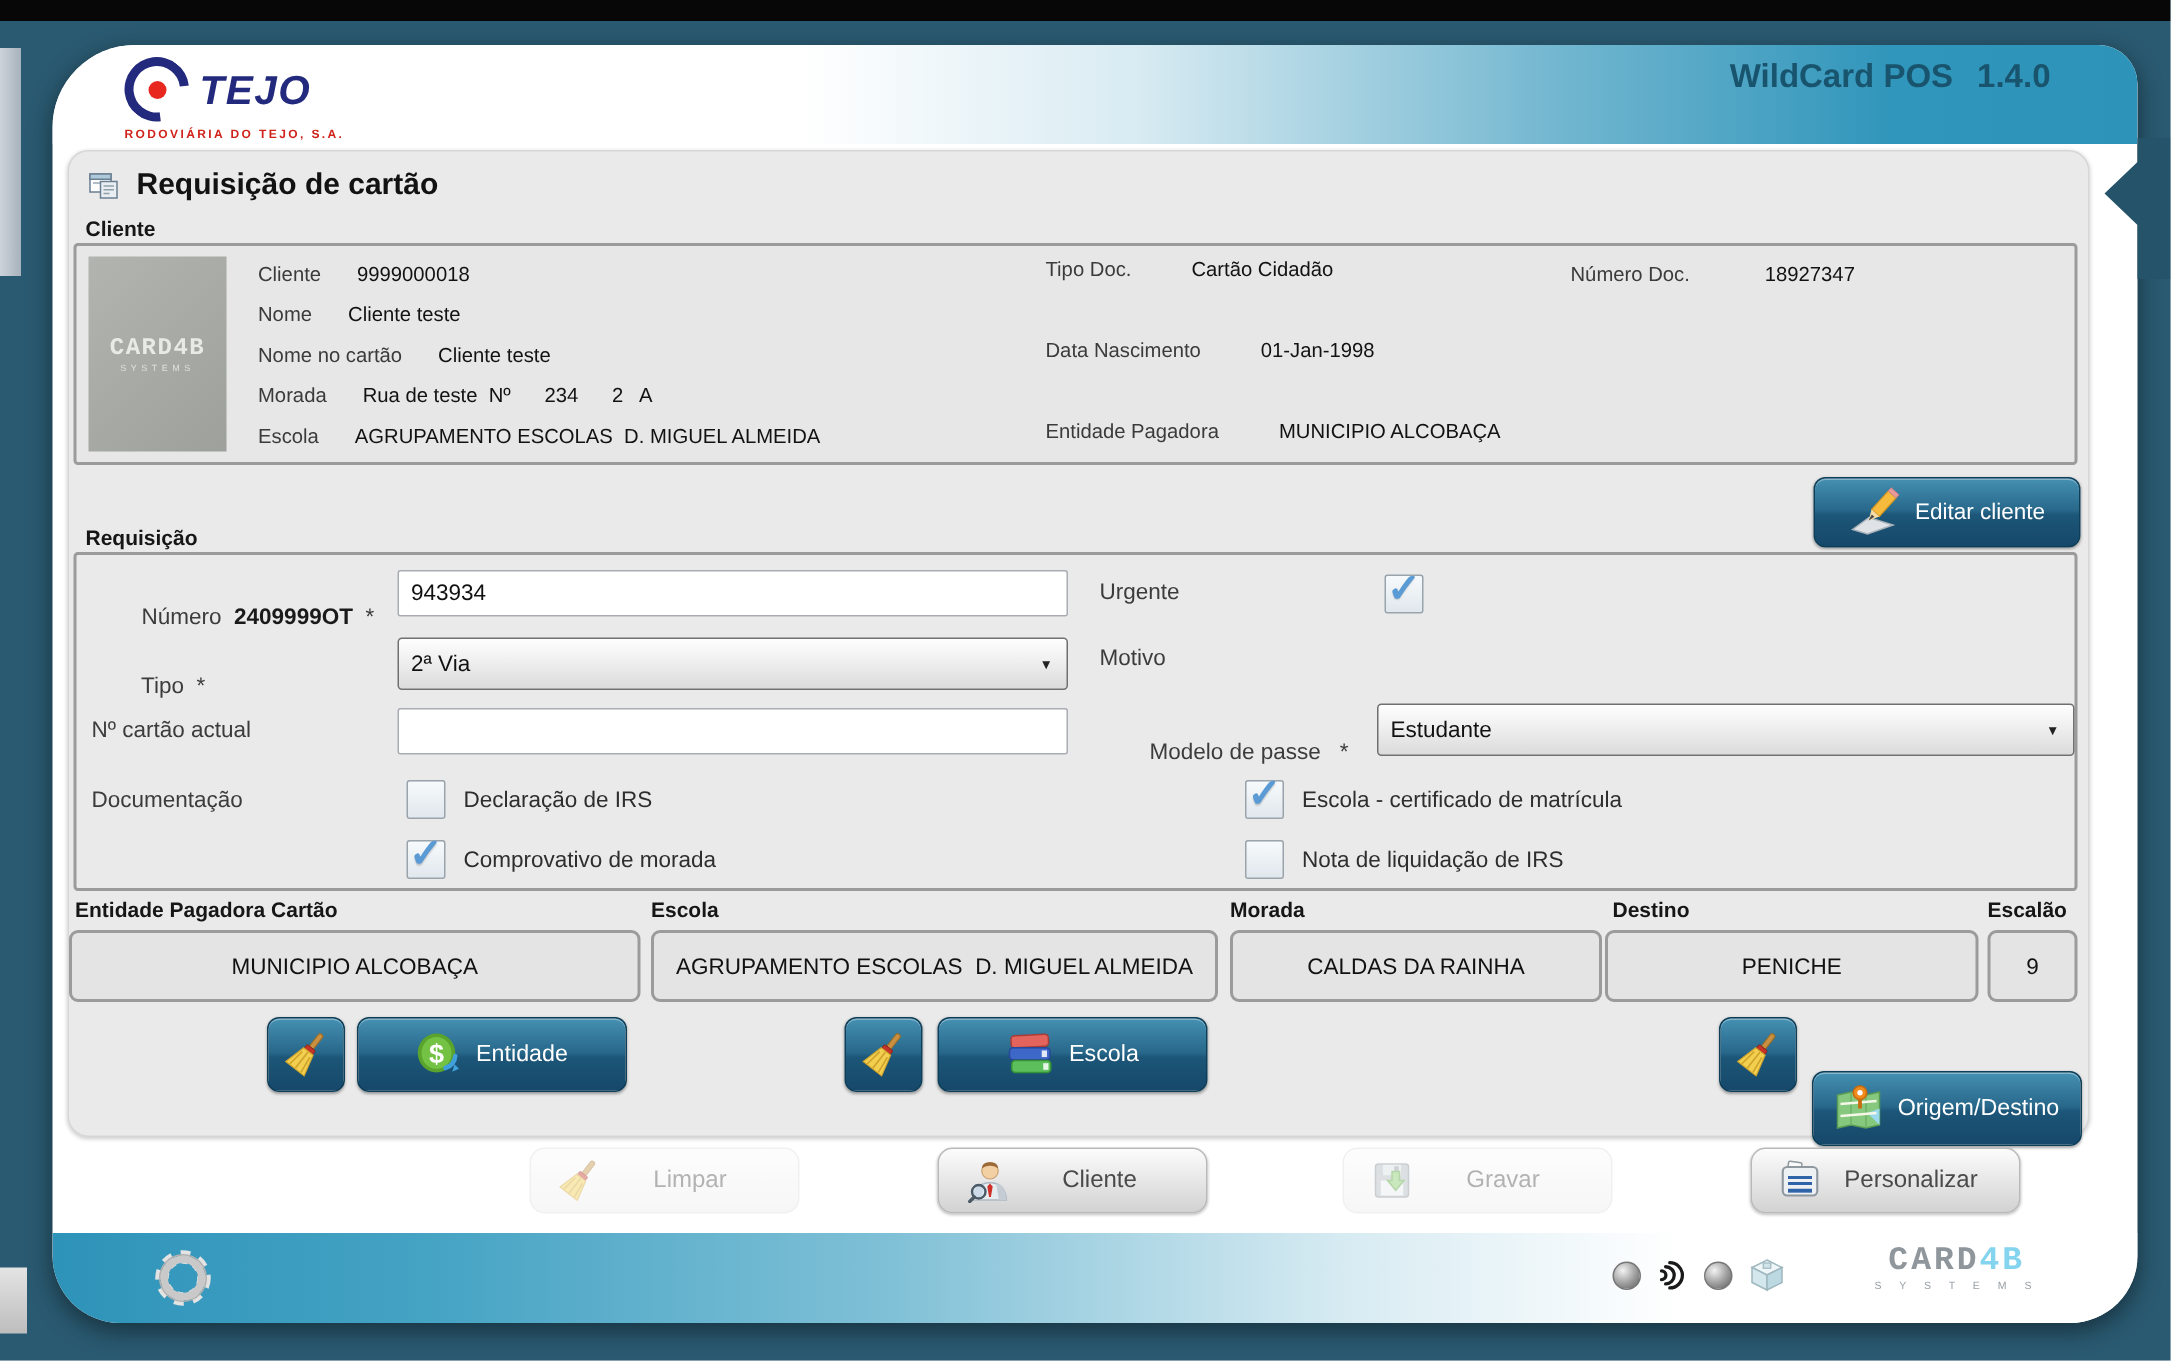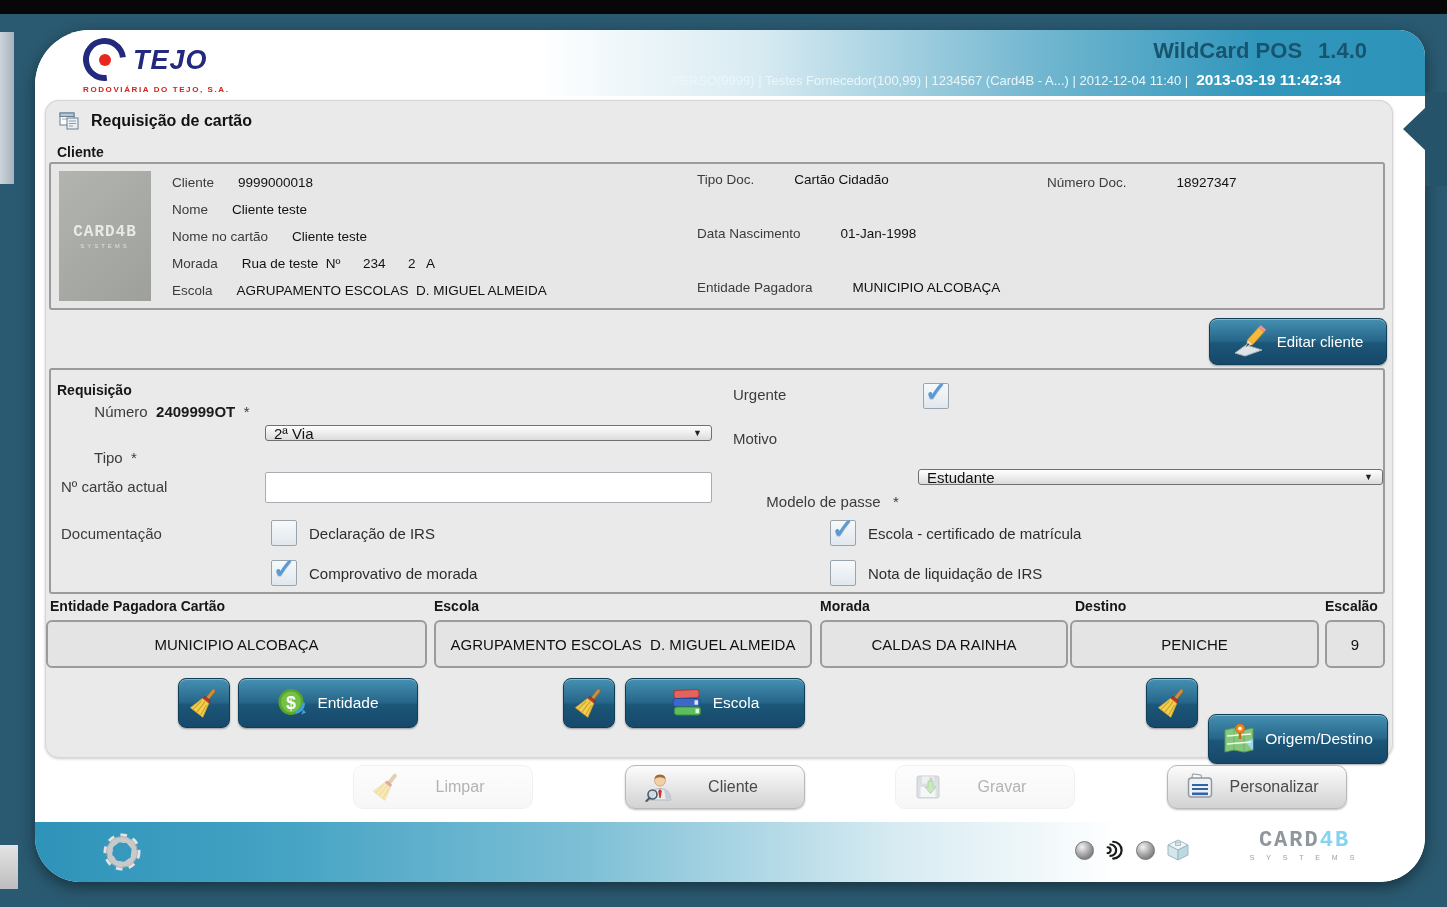--- a/index.html
+++ b/index.html
@@ -35,21 +35,21 @@
   .session-line{margin-top:7px;margin-right:26px;color:#eaf6fa;font-size:13px;}
   .clock{font-weight:bold;font-size:15.5px;color:#fff;margin-left:8px;}
 
   
   .panel{
     position:absolute;left:10px;top:70px;width:1348px;height:658px;
     background:#eaeaea;border-radius:14px;
     box-shadow:inset 0 0 0 1px #d6d6d6, 0 1px 3px rgba(0,0,0,.2);
   }
   .panel-title{position:absolute;left:14px;top:12px;display:flex;gap:12px;align-items:center;}
-  .title-text{font-size:16px;font-weight:bold;color:#121212;}
+  .title-text{font-size:20px;font-weight:bold;color:#121212;}
   .section-label{font-size:14px;font-weight:bold;color:#161616;}
   .cliente-label{position:absolute;left:12px;top:44px;}
 
   .client-box{position:absolute;left:4px;top:62px;width:1332px;height:144px;background:#e7e7e7;border:2px solid #9b9b9b;border-radius:3px;}
   .photo{position:absolute;left:8px;top:7px;width:92px;height:130px;background:linear-gradient(135deg,#b1b4af,#9da09b);
     display:flex;flex-direction:column;align-items:center;justify-content:center;color:#e8eae5;}
   .photo-l1{font-family:"Liberation Mono",monospace;font-weight:bold;font-size:16px;letter-spacing:1px;}
   .photo-l2{font-size:6px;letter-spacing:3px;margin-top:2px;color:#dfe2dd;}
   .client-fields{position:absolute;left:121px;top:8px;right:8px;bottom:8px;display:flex;flex-direction:column;justify-content:space-between;font-size:13.5px;}
   .cf-row{position:relative;height:20px;display:flex;align-items:center;}
@@ -62,27 +62,27 @@
   .cf-pair2 .cf-pair{gap:50px;}
 
   .btn-teal{
     background:linear-gradient(#4590b2,#27678a 48%,#1c5678 54%,#16486a);
     border:1px solid #0f3f58;border-radius:8px;color:#fff;
     box-shadow:inset 0 1px 0 rgba(255,255,255,.35), 0 1px 2px rgba(0,0,0,.35);
     display:flex;align-items:center;justify-content:center;cursor:pointer;
   }
   .edit-btn{position:absolute;right:6px;top:218px;width:176px;height:45px;gap:10px;font-size:15px;}
 
-  .req-label{position:absolute;left:12px;top:250px;margin-top:32px;}
+  .req-label{position:absolute;left:12px;top:250px;}
   .req-box{position:absolute;left:4px;top:268px;width:1332px;height:222px;border:2px solid #9b9b9b;border-radius:3px;}
   .flbl{position:absolute;font-size:15px;color:#3c3c3c;white-space:pre;}
   .flbl b{color:#1a1a1a;}
   .tinput{position:absolute;height:31px;border:1px solid #a9adb3;border-radius:2px;font-size:15px;padding:0 8px;font-family:"Liberation Sans",sans-serif;color:#111;box-sizing:border-box;}
   .select{
-    position:absolute;height:16px;box-sizing:border-box;
+    position:absolute;height:35px;box-sizing:border-box;
     background:linear-gradient(#fefefe,#efefef 45%,#dbdbdb);
     border:1px solid #707070;border-radius:3px;
     display:flex;align-items:center;padding:0 26px 0 8px;font-size:15px;color:#111;cursor:pointer;
   }
   .select::after{content:"▼";position:absolute;right:9px;top:50%;transform:translateY(-50%);font-size:9px;color:#222;}
   .chk{
     width:26px;height:26px;box-sizing:border-box;flex:none;
     background:linear-gradient(#f7fafc,#e0e7ed);
     border:1px solid #9aa4ad;border-radius:2px;
     display:flex;align-items:center;justify-content:center;cursor:pointer;
@@ -141,23 +141,20 @@
           <span class="c-outer"></span>
             <span class="c-dot"></span>
         </span>
         <span class="brand-text">TEJO</span>
       </div>
       <div class="brand-tagline">RODOVIÁRIA DO TEJO, S.A.</div>
     </div>
     <div class="titles">
       <div class="app-line">
         <span>WildCard POS</span><span class="app-version">1.4.0</span>
-      </div>
-      <div class="session-line">
-        <span>PERSO(9999) | Testes Fornecedor(100,99) | 1234567 (Card4B - A...) | 2012-12-04 11:40 |</span><span class="clock">2013-03-19 11:42:34</span>
       </div>
     </div>
   </div>
 
   <div class="panel">
 
     <div class="panel-title">
       <svg width="20" height="18" viewBox="0 0 20 18">
         <rect x="1" y="1" width="14" height="12" fill="#fdfdfd" stroke="#6b7f92"></rect>
         <rect x="1" y="1" width="14" height="3.5" fill="#aec9da" stroke="#6b7f92"></rect>
@@ -220,20 +217,21 @@
       </svg>
       <span>Editar cliente</span>
     </div>
 
     <div class="section-label req-label">Requisição</div>
 
     <div class="req-box">
       <div class="flbl" style="left:10px;top:16px;">
         <span>Número</span>  <b>2409999OT</b>  <span>*</span>
       </div>
+      <input class="tinput" style="left: 214px; top: 10px; width: 447px;" type="text" value="943934">
       <div class="flbl" style="left:682px;top:16px;">Urgente</div>
       <div class="chk chk-abs" style="left:872px;top:13px;">
         <span class="chk-mark">✓</span>
       </div>
 
       <div class="flbl" style="left:10px;top:62px;">
         <span>Tipo</span>  <span>*</span>
       </div>
       <div class="select" style="left:214px;top:55px;width:447px;">
         <span>2ª Via</span>

